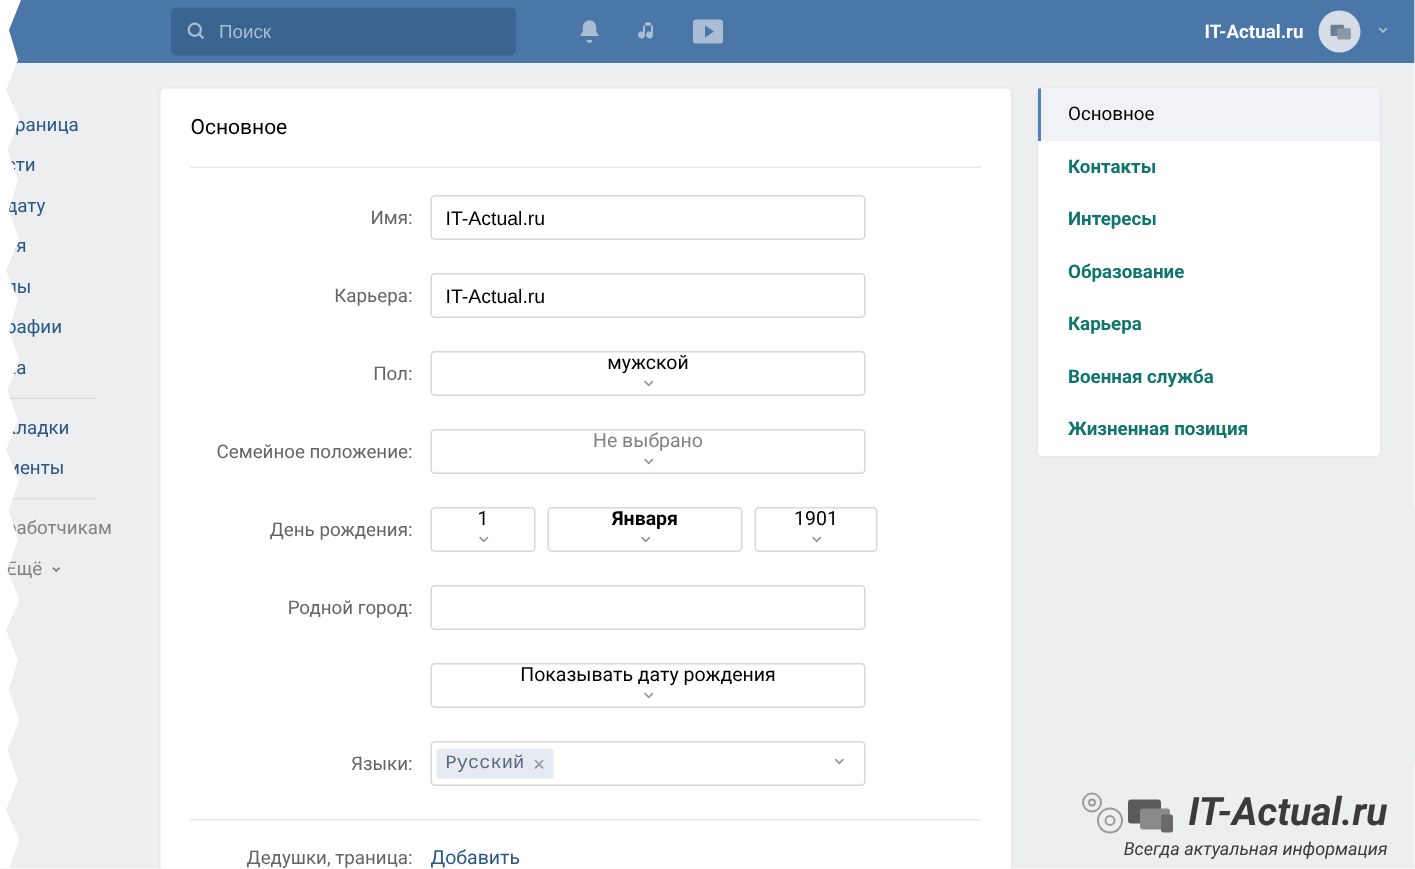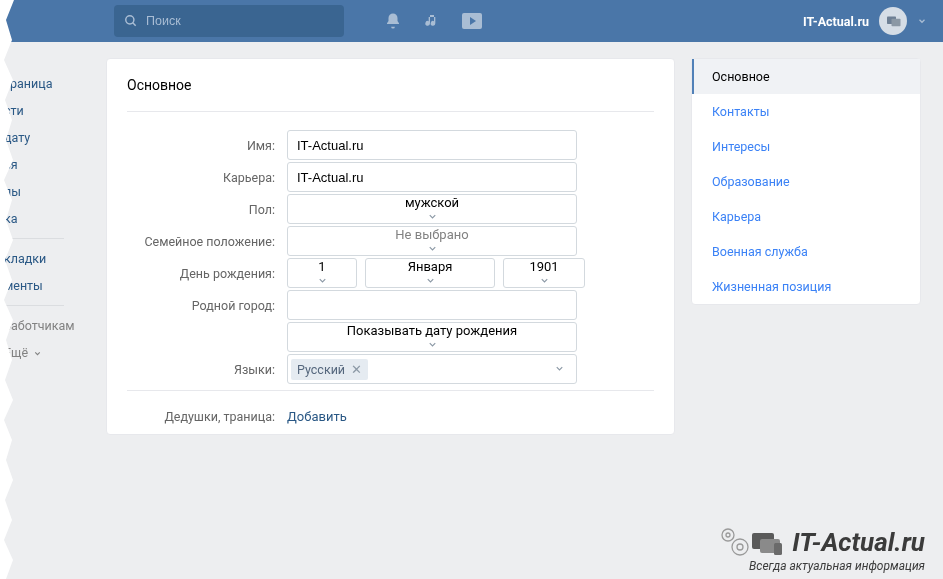--- a/index.html
+++ b/index.html
@@ -26,42 +26,42 @@
 .left-nav .nav-item.muted { color: #828282; }
 .left-nav .sep { height: 1px; background: #dbdde0; margin: 6px 0; width: 60px; }
 
 .main-col { flex: 1; display: flex; gap: 16px; }
 .form-card { flex: 1; background: #fff; border: 1px solid #e7e8ec; border-radius: 4px; }
 .side-card { width: 230px; background: #fff; border: 1px solid #e7e8ec; border-radius: 4px; align-self: flex-start; }
 .card-header { padding: 18px 20px; font-size: 14px; color: #000; }
 .card-sep { height: 1px; background: #e7e8ec; margin: 0 20px; }
 
 .form-body { padding: 18px 20px 8px 20px; }
-.form-row { display: flex; align-items: center; margin-bottom: 2px; }
+.form-row { display: flex; align-items: center; margin-bottom: 22px; }
 .form-label { width: 160px; text-align: right; color: #656565; font-size: 12.5px; padding-right: 12px; }
 .form-control { flex: 1; }
 .text-input { width: 290px; height: 30px; border: 1px solid #d3d9de; border-radius: 3px; padding: 0 9px; font-size: 13px; color: #000; outline: none; }
 
 .select-like { height: 30px; border: 1px solid #d3d9de; border-radius: 3px; padding: 0 9px; display: flex; align-items: center; justify-content: space-between; background: #fff; cursor: pointer; font-size: 13px; color: #000; flex-direction: column; }
 .select-like.muted { color: #828282; }
 .select-like .chev { color: #8b98a5; }
 .select-like.w290 { width: 290px; }
 .sel-row { display: flex; gap: 8px; }
 .sel-day { width: 70px; }
-.sel-month { width: 130px; }
+.sel-month { width: 130px; font-weight: bold; }
 .sel-year { width: 82px; }
 
 .tag-box { width: 290px; min-height: 30px; border: 1px solid #d3d9de; border-radius: 3px; padding: 3px; display: flex; align-items: center; gap: 4px; background: #fff; }
-.tag { background: #e5ebf1; border-radius: 2px; padding: 3px 6px; display: flex; align-items: center; gap: 6px; font-size: 12.5px; color: #55677d; }
+.tag { background: #e5ebf1; border-radius: 2px; padding: 3px 6px; display: flex; align-items: center; gap: 6px; font-size: 12.5px; color: #55677d; font-family: Liberation Mono, monospace; }
 .tag-x { color: #8b98a5; cursor: pointer; font-size: 13px; line-height: 1; }
 .tag-chev { margin-left: auto; margin-right: 8px; color: #8b98a5; }
 
 .link { color: #2a5885; cursor: pointer; font-size: 13px; }
 
-.side-item { padding: 10px 20px; font-size: 12.5px; color: #3b82f6; cursor: pointer; }
+.side-item { padding: 10px 20px; font-size: 12.5px; color: #0f766e; cursor: pointer; font-weight: bold; }
 .side-item.active { background: #f0f2f5; color: #000; font-weight: 400; border-left: 2px solid #5181b8; padding-left: 18px; }
 
 
 .watermark { position: absolute; right: 18px; bottom: 6px; text-align: right; }
 .watermark .wm-top { font-size: 26px; font-weight: 700; color: #3b3b3b; font-style: italic; display: flex; align-items: center; justify-content: flex-end; gap: 6px; }
 .watermark .wm-sub { font-size: 12px; color: #3b3b3b; font-style: italic; }
 .wm-icon { display: inline-flex; }
 
 
 .torn { position: absolute; left: 0; top: 0; bottom: 0; width: 14px; }
@@ -111,20 +111,21 @@
   </div>
 </div>
 
 <div class="page">
   <div class="left-nav">
     <div class="nav-item">траница</div>
     <div class="nav-item">сти</div>
     <div class="nav-item">дату</div>
     <div class="nav-item">ья</div>
     <div class="nav-item">пы</div>
+    <div class="nav-item">рафии</div>
     <div class="nav-item">ка</div>
     <div class="sep"></div>
     <div class="nav-item">кладки</div>
     <div class="nav-item">менты</div>
     <div class="sep"></div>
     <div class="nav-item muted">работчикам</div>
     <div class="nav-item muted">
       <span>Ещё</span>
       <svg style="vertical-align:middle;margin-left:2px" width="9" height="9" viewBox="0 0 24 24" fill="none" stroke="#828282" stroke-width="3">
           <polyline points="6 9 12 15 18 9"></polyline>

